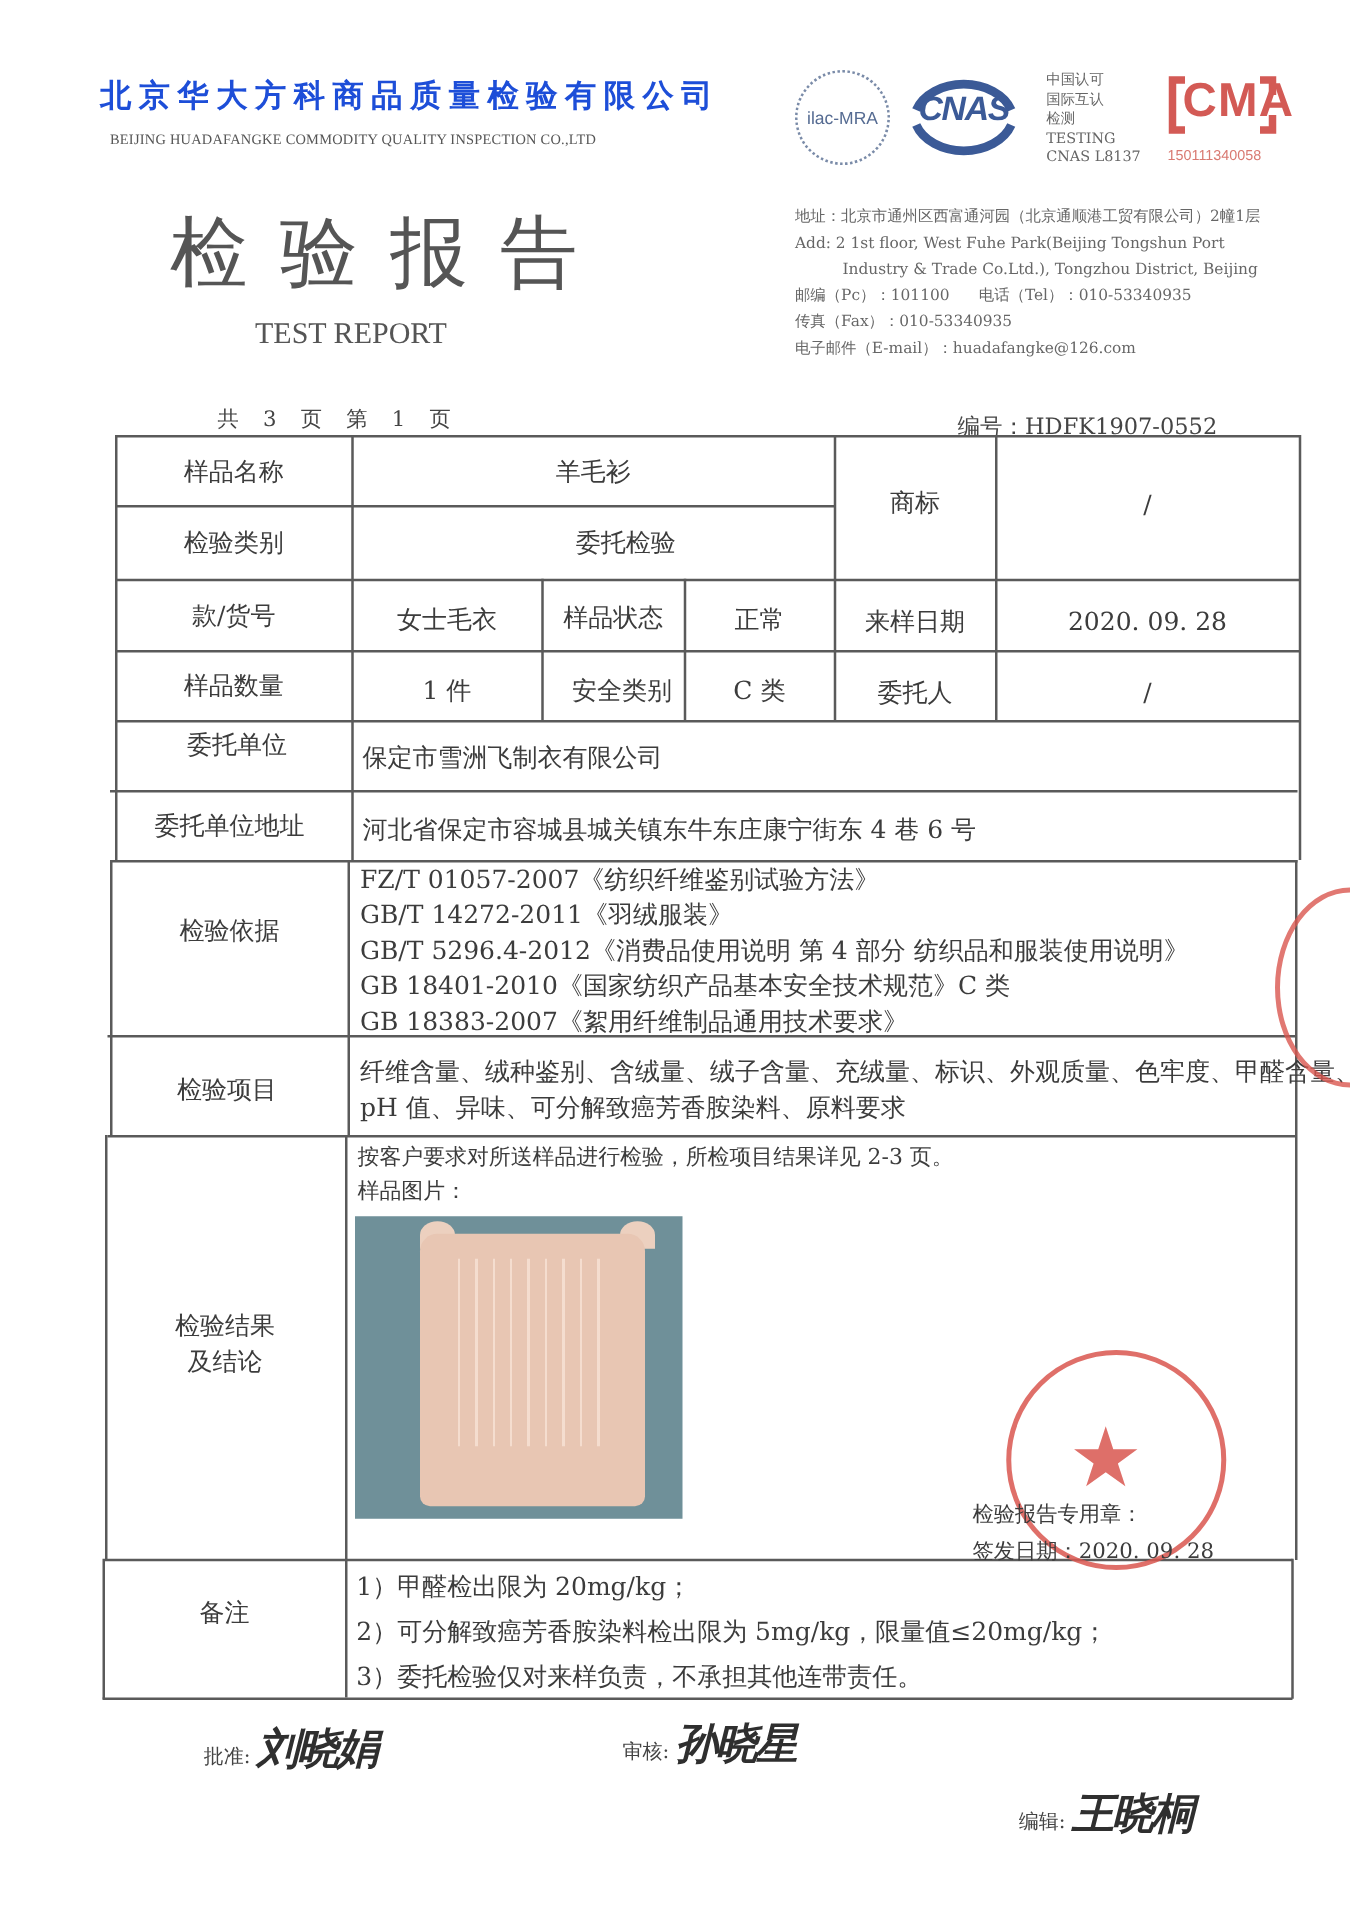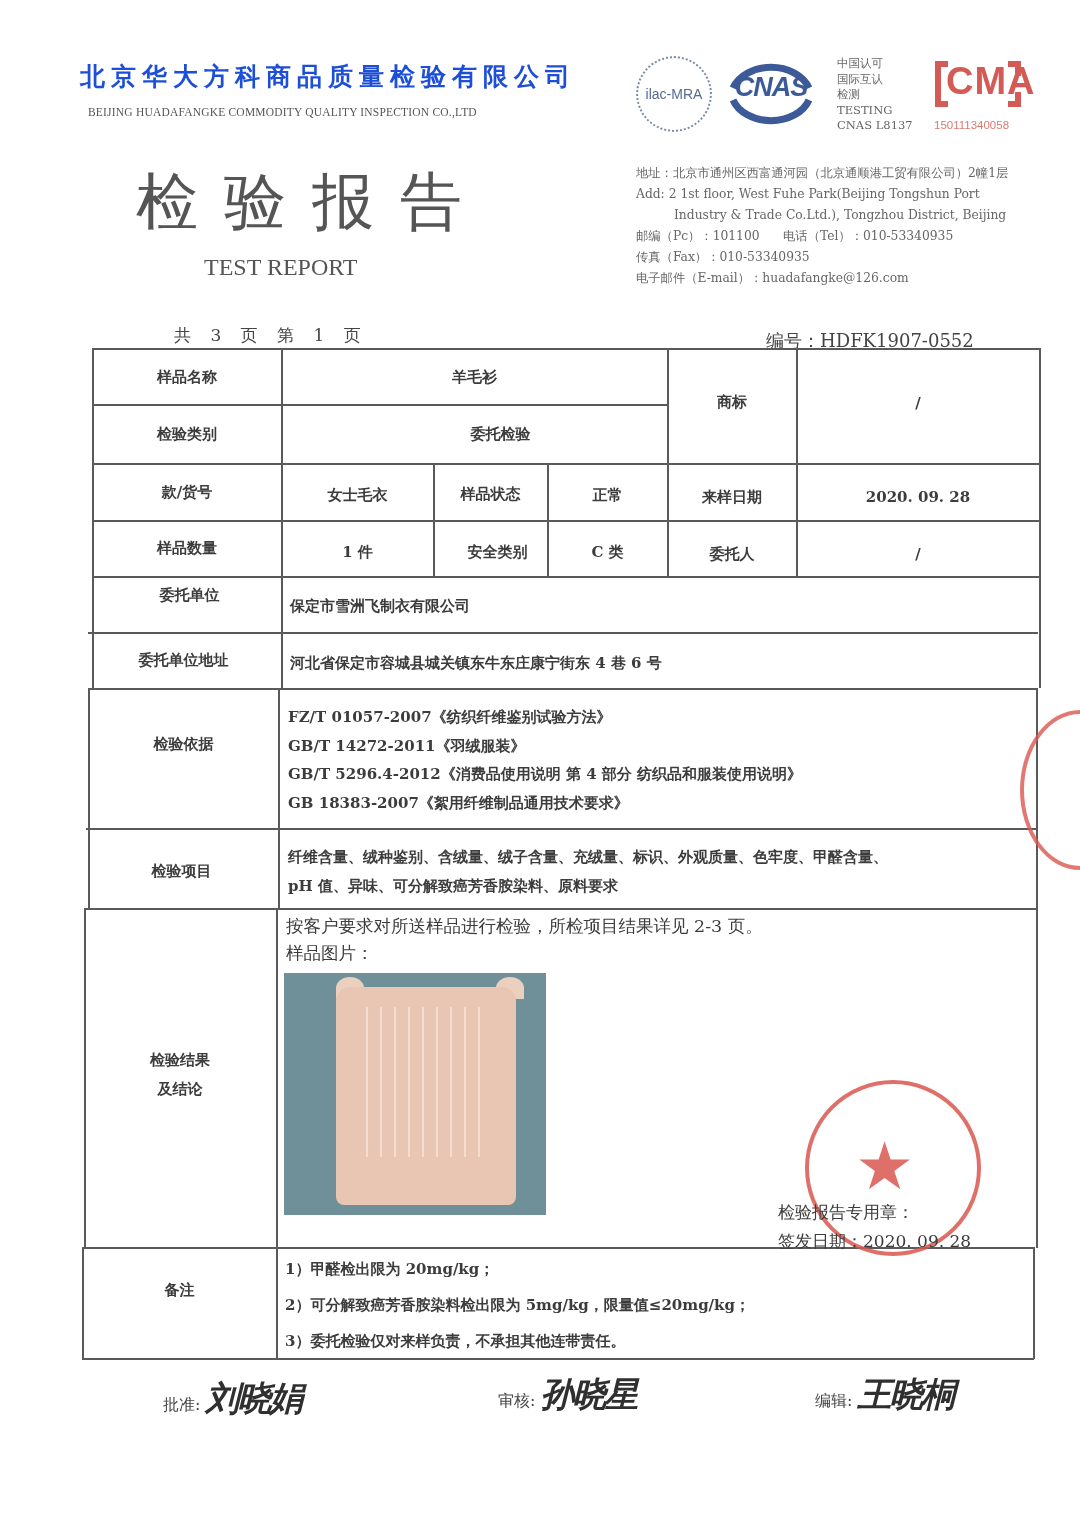--- a/index.html
+++ b/index.html
@@ -26,21 +26,21 @@
   .cma-text { left: 946px; top: 60px; font-family: Liberation Sans, sans-serif; font-weight: bold; font-size: 38px; color: #d35a55; letter-spacing: 1px; }
   .cma-num { left: 934px; top: 119px; font-family: "Liberation Sans", sans-serif; font-size: 11.5px; color: #d97a72; }
 
   .addr { left: 636px; top: 163px; font-size: 12.3px; line-height: 21px; color: #666; }
   .addr div { white-space: nowrap; }
   .addr .indent { padding-left: 38px; }
 
   .pages { left: 174px; top: 324px; font-size: 17px; letter-spacing: 2px; color: #444; word-spacing: 10px; }
   .report-no { left: 766px; top: 329px; font-size: 18px; color: #444; }
   .line { position: absolute; background: #5a5a5a; }
-  .cell { position: absolute; display: flex; align-items: center; font-size: 15px; color: #3c3c3c; font-weight: bold; }
+  .cell { position: absolute; display: flex; align-items: center; font-size: 20px; color: #3c3c3c; }
   .center { justify-content: center; text-align: center; }
   .left { justify-content: flex-start; padding-left: 8px; }
   .multi { flex-direction: column; align-items: flex-start; justify-content: center; }
   .multi div { line-height: 28.5px; white-space: nowrap; }
 
   .photo { left: 284px; top: 973px; width: 262px; height: 242px; background: #6f9099; overflow: hidden; }
   .sweater { position: absolute; left: 52px; top: 14px; width: 180px; height: 218px; background: #e8c6b3;
     border-radius: 14px 14px 8px 8px; }
   .sweater .pattern { position: absolute; left: 30px; top: 20px; width: 120px; height: 150px;
     background: repeating-linear-gradient(90deg, rgba(255,240,230,0.55) 0 2px, transparent 2px 14px); }
@@ -151,20 +151,21 @@
 <div class="cell left" style="left:282px;top:577px;width:750px;height:58px">保定市雪洲飞制衣有限公司</div>
 
 <div class="cell center" style="left:89px;top:633px;width:189px;height:55px">委托单位地址</div>
 <div class="cell left" style="left:282px;top:633px;width:750px;height:60px">河北省保定市容城县城关镇东牛东庄康宁街东 4 巷 6 号</div>
 
 <div class="cell center" style="left:89px;top:689px;width:189px;height:110px">检验依据</div>
 <div class="cell left multi" style="left:280px;top:689px;width:750px;height:142px">
   <div>FZ/T 01057-2007《纺织纤维鉴别试验方法》</div>
   <div>GB/T 14272-2011《羽绒服装》</div>
   <div>GB/T 5296.4-2012《消费品使用说明  第 4 部分  纺织品和服装使用说明》</div>
+  <div>GB 18401-2010《国家纺织产品基本安全技术规范》C 类</div>
   <div>GB 18383-2007《絮用纤维制品通用技术要求》</div>
 </div>
 
 <div class="cell center" style="left:87px;top:829px;width:189px;height:79px;padding-top:6px;box-sizing:border-box">检验项目</div>
 <div class="cell left multi" style="left:280px;top:829px;width:756px;height:85px">
   <div>纤维含量、绒种鉴别、含绒量、绒子含量、充绒量、标识、外观质量、色牢度、甲醛含量、</div>
   <div>pH 值、异味、可分解致癌芳香胺染料、原料要求</div>
 </div>
 
 <div class="cell center" style="left:85px;top:1040px;width:190px;height:70px;flex-direction:column;line-height:29px">
@@ -200,16 +201,16 @@
 </div>
 
 <div class="abs" style="left:163px;top:1376px">
   <span class="sig-label">批准:</span>
   <span class="sig">刘晓娟</span>
 </div>
 <div class="abs" style="left:498px;top:1372px">
   <span class="sig-label">审核:</span>
   <span class="sig">孙晓星</span>
 </div>
-<div class="abs" style="left:815px;top:1372px">
+<div class="abs" style="left:815px;top:1428px">
   <span class="sig-label">编辑:</span>
   <span class="sig">王晓桐</span>
 </div>
 
 </body></html>

